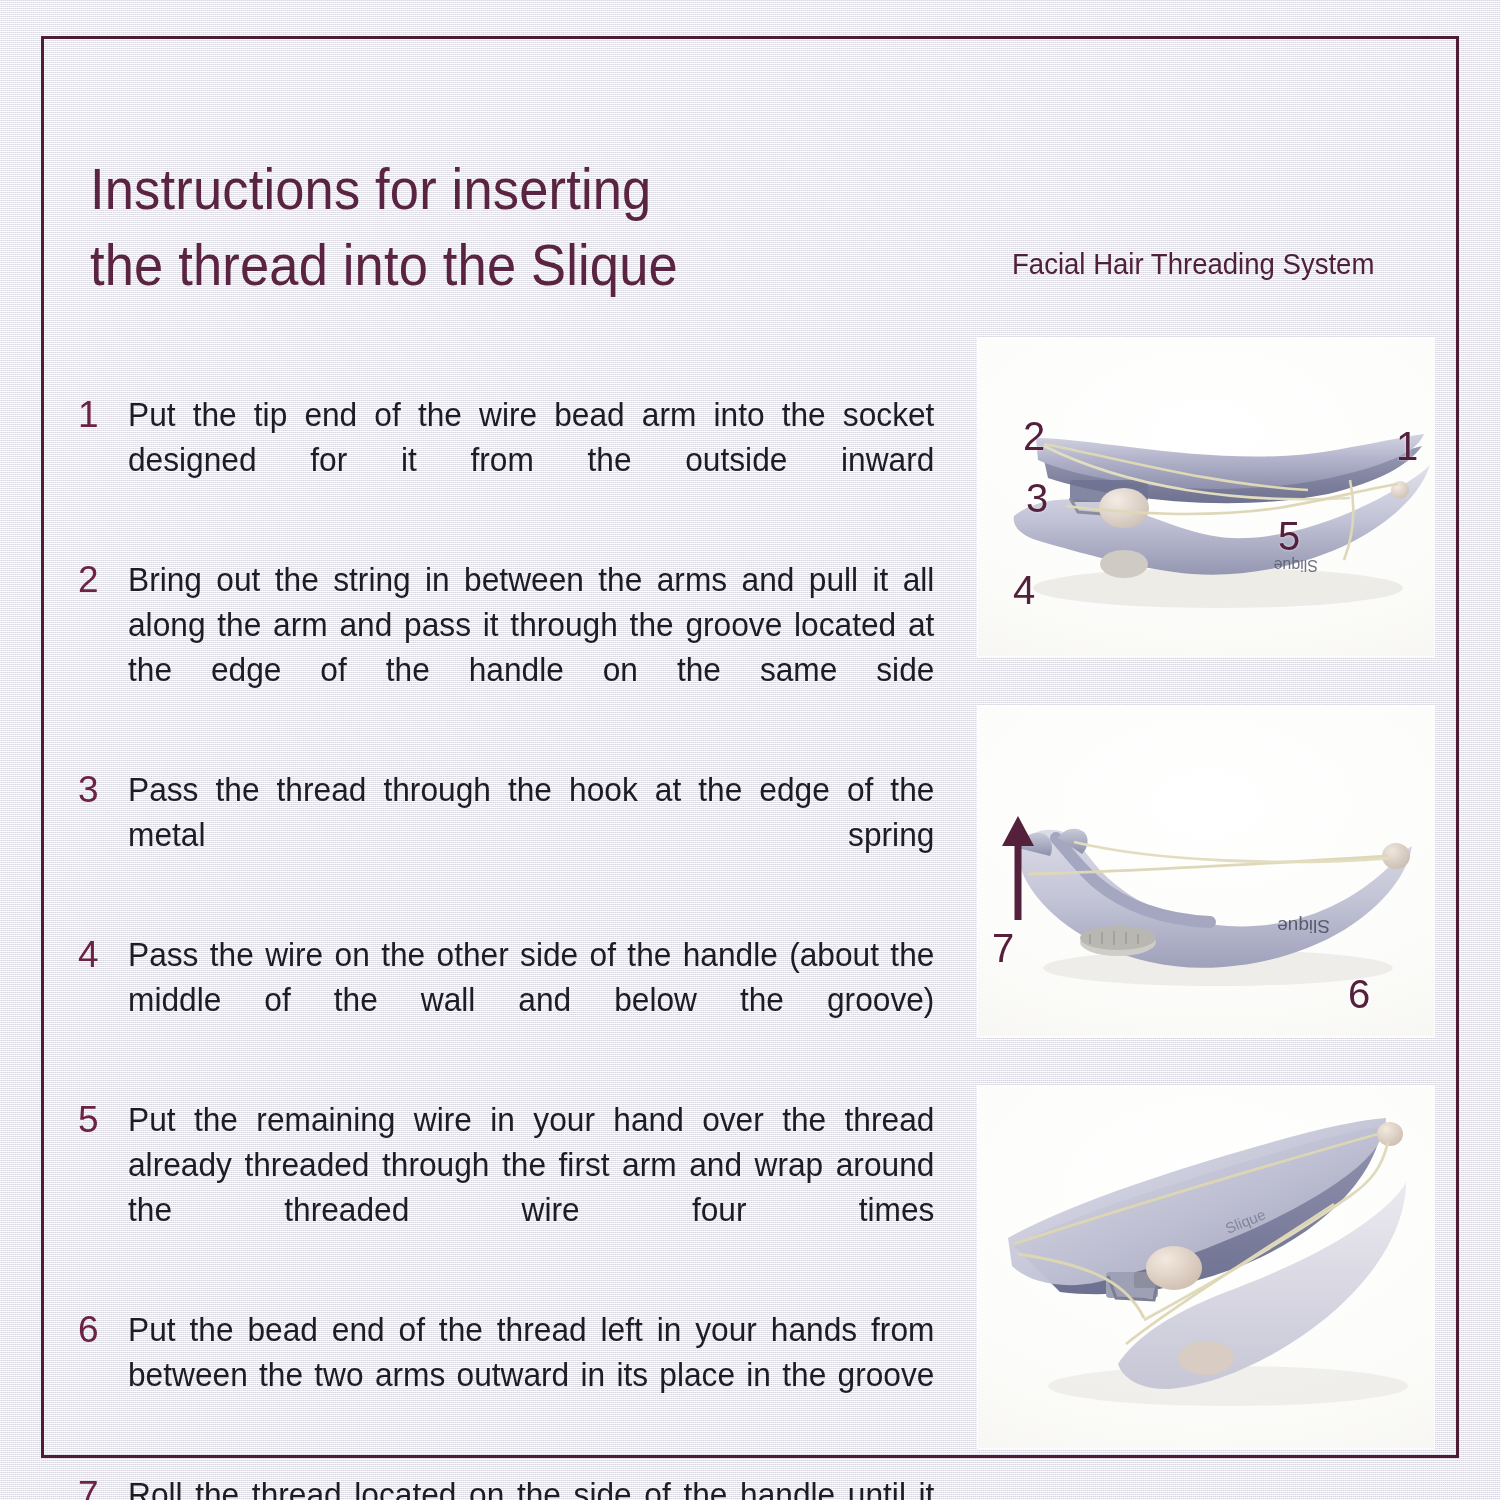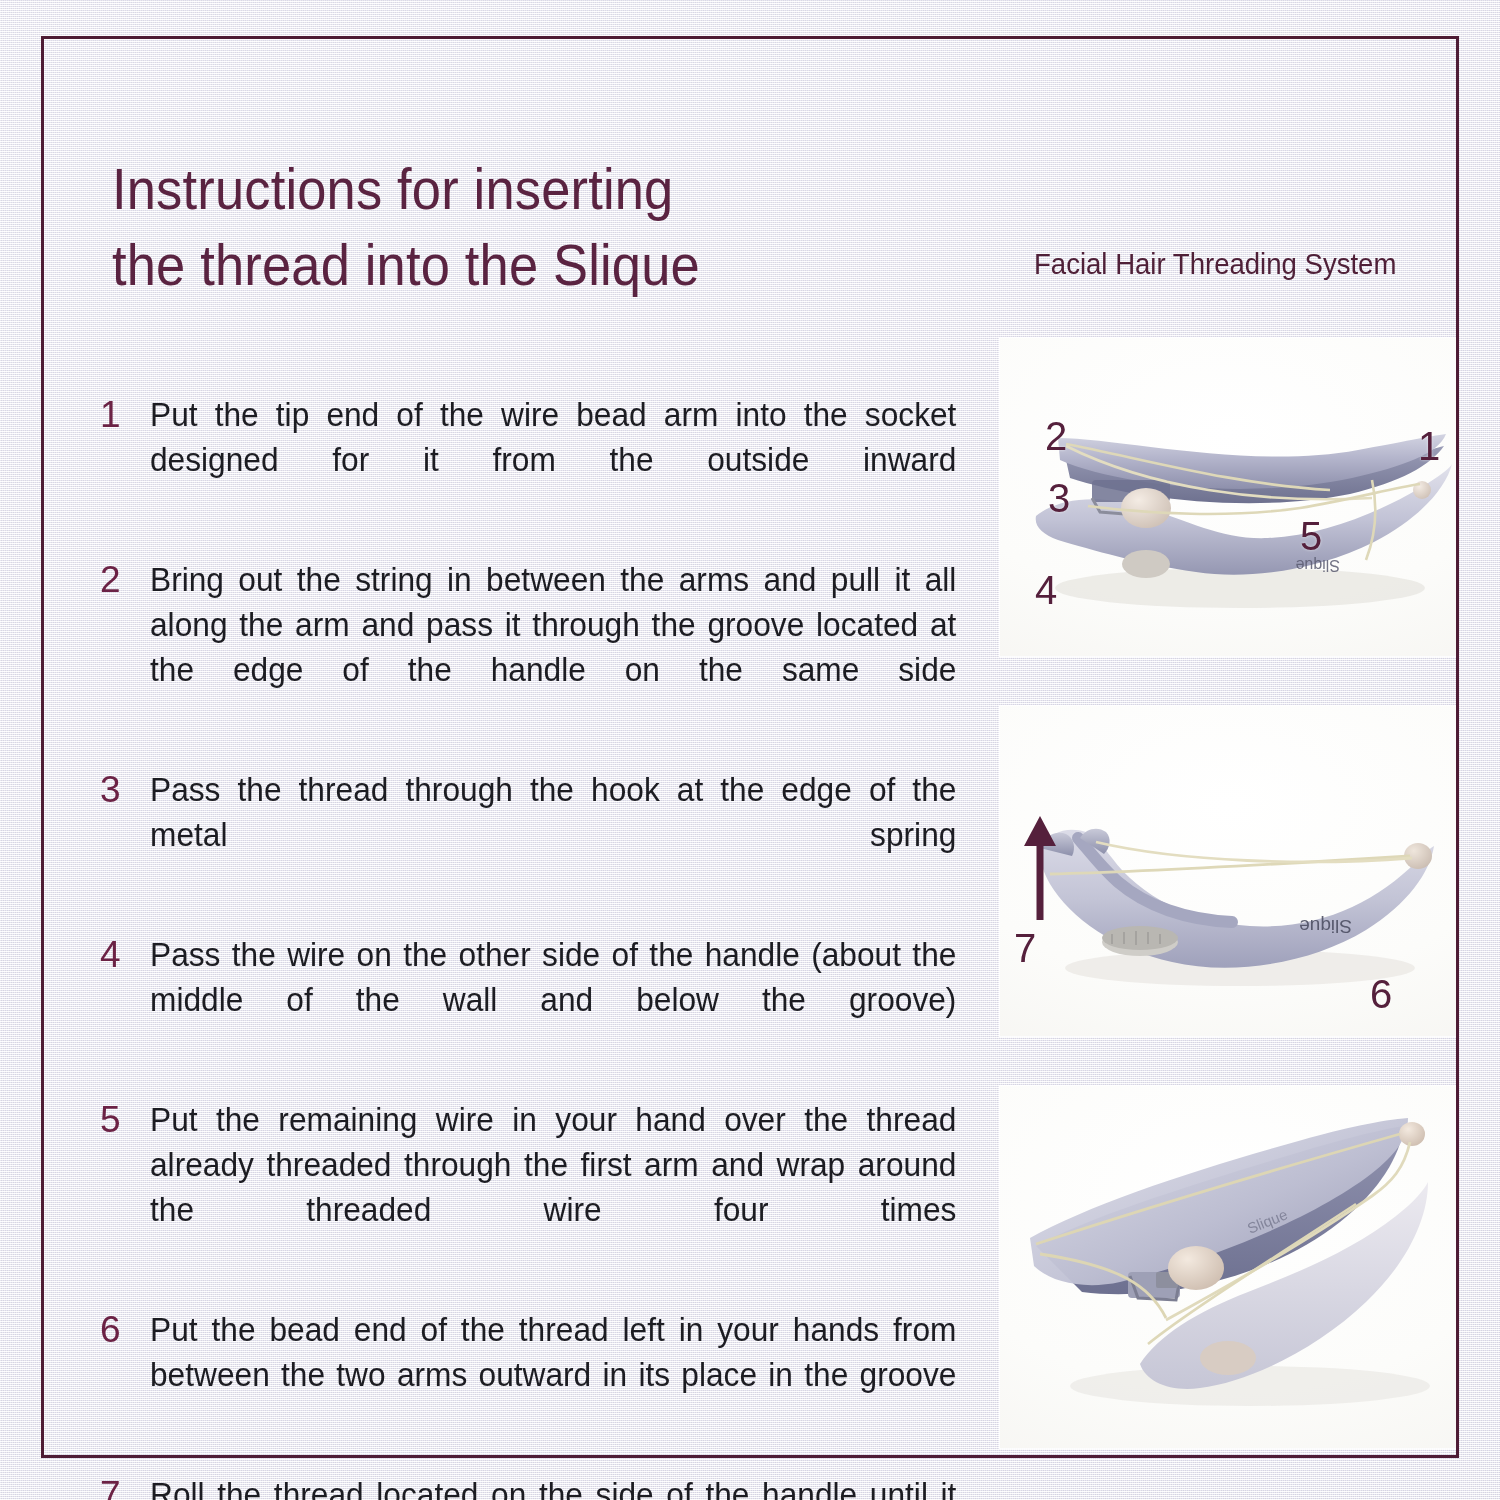--- a/index.html
+++ b/index.html
@@ -24,21 +24,21 @@
   
   #frame{
     position:absolute;
     left:41px;top:36px;right:41px;bottom:42px;
     border:3px solid #4e1c35;
     box-sizing:border-box;
     pointer-events:none;
   }
 
   
-  #content{position:absolute;inset:0;margin-left:22px;}
+  #content{position:absolute;inset:0;}
 
   .title{
     position:absolute;left:90px;top:152px;width:860px;
     color:#5a2341;
     font-size:57px;line-height:1.33;
     font-weight:400;
     letter-spacing:.2px;
     transform:scaleX(.92);transform-origin:left top;
   }
   .title .line{display:block;white-space:nowrap;}

